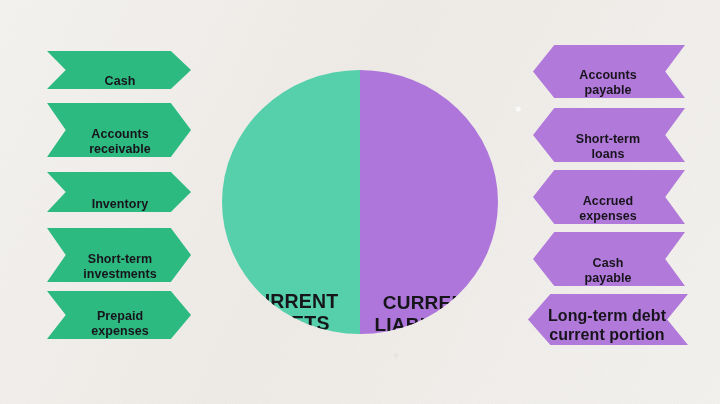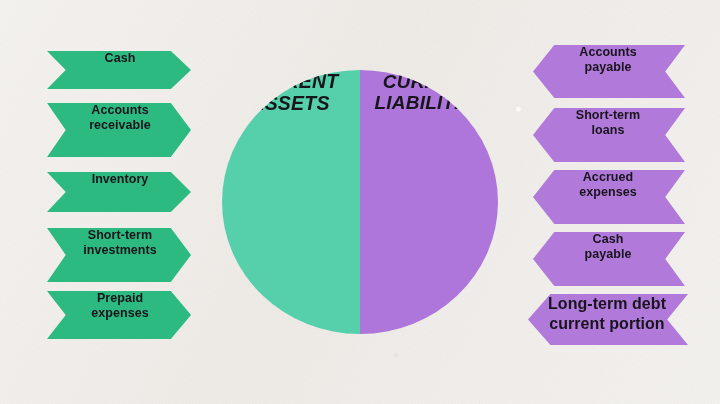--- a/index.html
+++ b/index.html
@@ -49,23 +49,22 @@
     width: 276px;
     height: 264px;
     border-radius: 50%;
     overflow: hidden;
     display: flex;
   }
   .half {
     width: 50%;
     height: 100%;
     display: flex;
-    align-items: flex-start;
+    align-items: flex-end;
     justify-content: center;
-    font-style: italic;
   }
   .half-left  { background: #56cfab; }
   .half-right { background: #ae76da; }
 
   .half-label {
     color: #16161a;
     font-weight: bold;
     font-size: 19.5px;
     line-height: 1.12;
     letter-spacing: .2px;
@@ -73,21 +72,21 @@
     white-space: pre-line;
     transform: translateY(1px);
   }
   .half-left  .half-label { padding-right: 2px; }
   .half-right .half-label { padding-left: 2px; font-size: 19px; }
 
   
   .arrow {
     position: absolute;
     display: flex;
-    align-items: flex-start;
+    align-items: flex-end;
     justify-content: center;
     box-sizing: border-box;
   }
   .arrow-label {
     color: #18141c;
     font-weight: bold;
     font-size: 12.5px;
     line-height: 1.22;
     text-align: center;
     white-space: pre-line;

